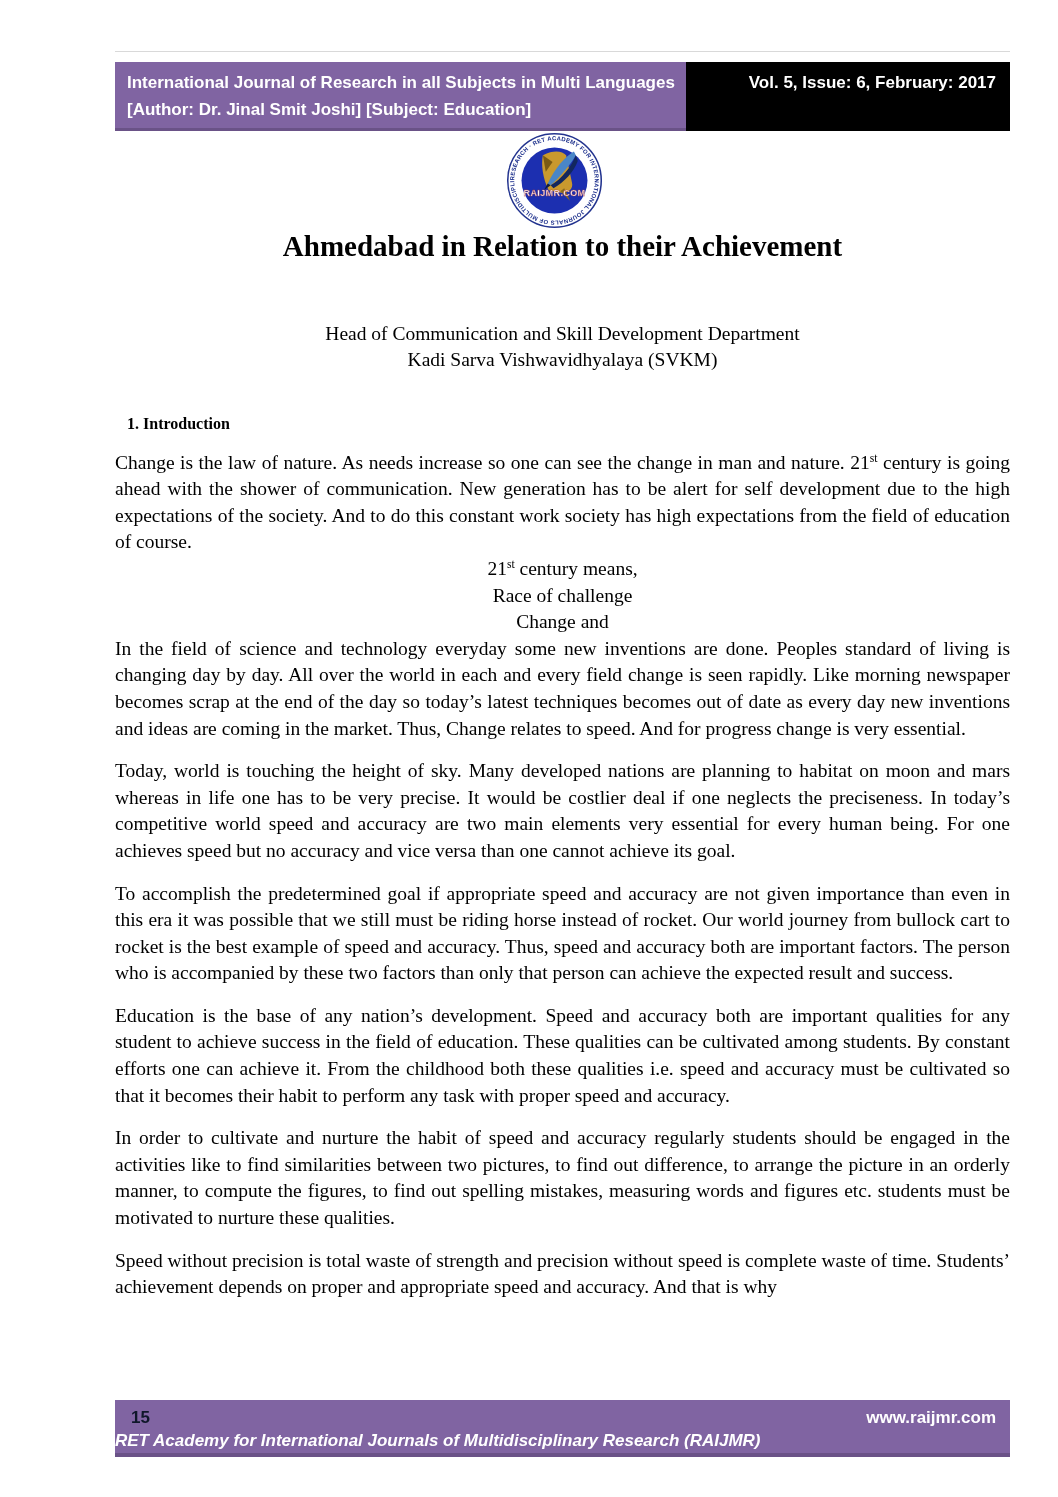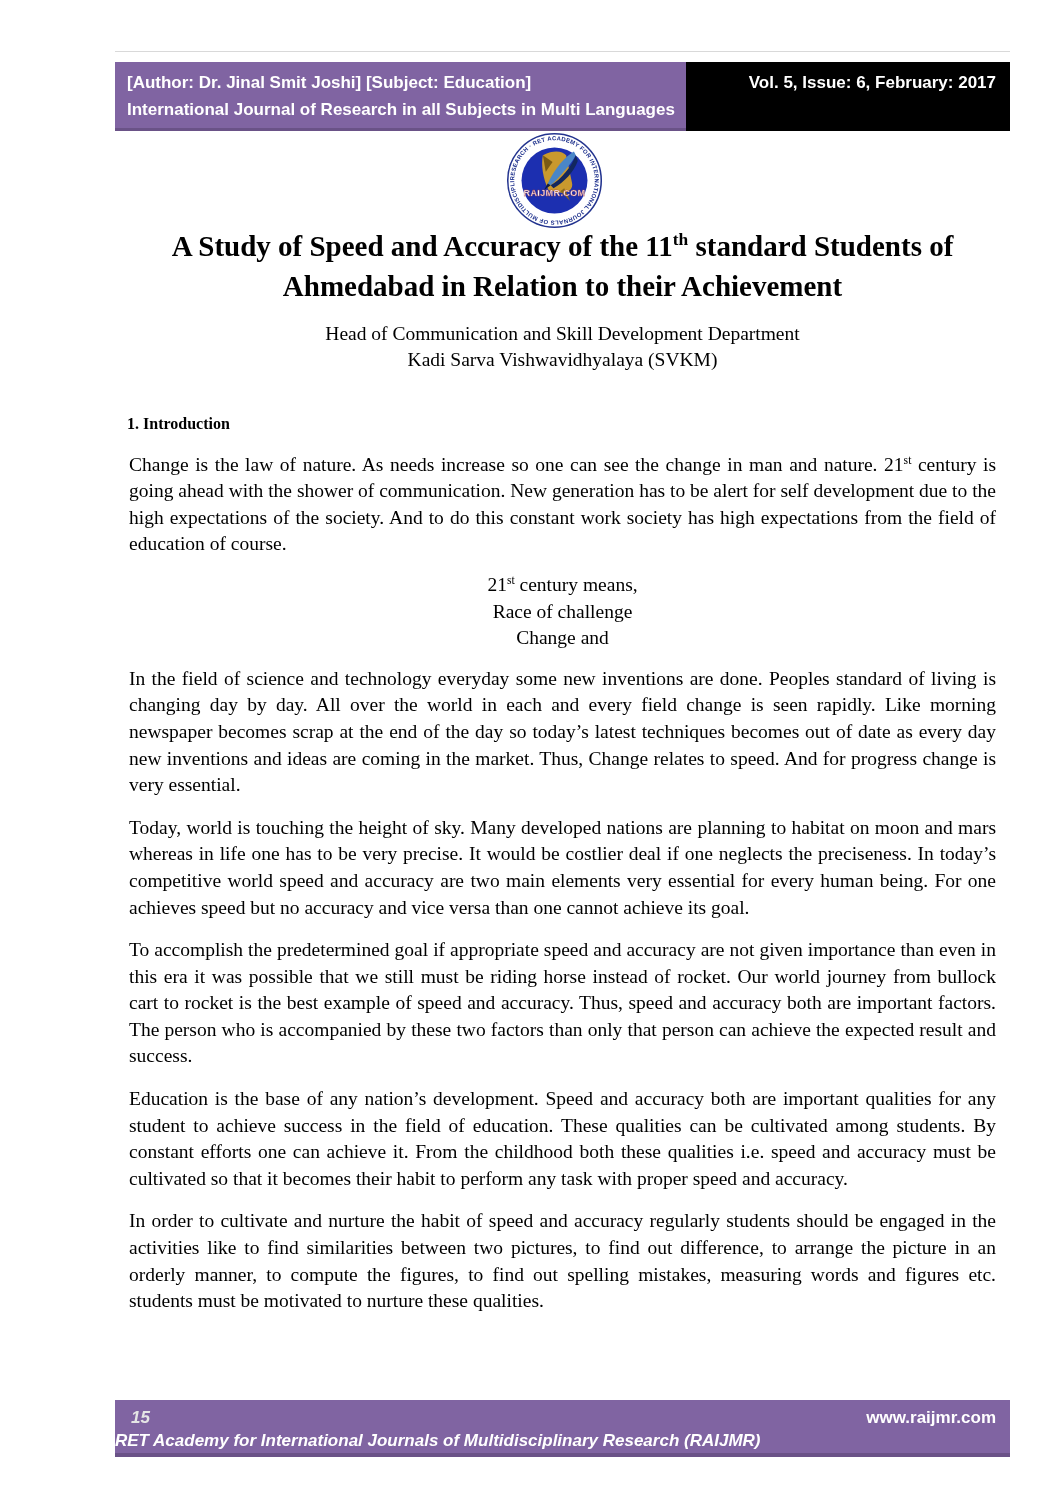--- a/index.html
+++ b/index.html
@@ -38,47 +38,47 @@
     position:absolute; left:115px; top:321px; width:895px; text-align:center;
     font-size:19.5px; line-height:26px;
   }
 
   
   .content {
     position:absolute; left:115px; top:399px; width:895px;
     font-size:19.5px; line-height:26.6px; text-align:justify;
   }
   .content .sec-heading { margin:12px; font-size:16px; font-weight:bold; }
-  .content p { margin:14px; }
+  .content p { margin:0; }
   .content p.gap { margin-top:16px; }
   .quote { text-align:center; }
 
   
   .footer {
     position:absolute; left:115px; top:1400px; width:895px; height:57px;
     box-sizing:border-box; background:#8064A2; border-bottom:4px solid #6A5287;
     color:#fff; font-family:"Liberation Sans", sans-serif; font-weight:bold; font-size:17px;
   }
   .footer-row1 { display:flex; align-items:baseline; padding:6px 14px 0 16px; line-height:23px; }
-  .page-num { color:#e5e5e5;font-style:italic; }
+  .page-num { color:#0f172a; }
   .footer-left { margin-left:22px; }
   .footer-spacer { flex:1; }
   .footer-row2 { text-align:left; line-height:23px;font-style:italic; }
 </style>
 </head>
 <body>
 
 <div class="page">
 
   <div class="top-rule"></div>
 
   <div class="header-bar">
     <div class="header-left">
+      <div>International Journal of Research in all Subjects in Multi Languages</div>
       <div>[Author: Dr. Jinal Smit Joshi] [Subject: Education]</div>
-      <div>International Journal of Research in all Subjects in Multi Languages</div>
     </div>
     <div class="header-right">
       <div>Vol. 5, Issue: 6, February: 2017</div>
     </div>
   </div>
 
   <div class="logo">
     <svg viewBox="0 0 100 100" width="97" height="97">
       <defs>
         <path id="ringPath" d="M 50,50 m -41.5,0 a 41.5,41.5 0 1,1 83,0 a 41.5,41.5 0 1,1 -83,0"></path>
@@ -92,21 +92,20 @@
       <path d="M38,24 L48,31 L41,41 Z" fill="#7A5A14"></path>
       <path d="M56,61 L66,71 L60,58 Z" fill="#8A6A1E"></path>
       <path d="M70,20 C61,25 50,38 43,53 L46,55 C56,46 67,33 72,24 Z" fill="#4A86C8"></path>
       <path d="M72,24 C68,35 57,49 46,55 L49,58 C60,52 70,41 74,30 Z" fill="#12275E"></path>
       <path d="M43,53 L39,60 L46,55 Z" fill="#0D1C45"></path>
       <text x="50" y="66" text-anchor="middle" font-family="Liberation Sans, sans-serif" font-size="9.3" font-weight="bold" fill="#ffffff" stroke="#B04040" stroke-width="0.35" letter-spacing="0.4">RAIJMR.COM</text>
     </svg>
   </div>
 
   <div class="title-block">
-    <div><span>A Study of Speed and Accuracy of the 11</span><span class="sup">th</span><span> standard Students of</span></div>
     <div>Ahmedabad in Relation to their Achievement</div>
   </div>
 
   <div class="author-block">
     <div>Head of Communication and Skill Development Department</div>
     <div>Kadi Sarva Vishwavidhyalaya (SVKM)</div>
   </div>
 
   <div class="content">
     <div class="sec-heading">1. Introduction</div>
@@ -117,20 +116,21 @@
       <div><span>21</span><span class="sup">st</span><span> century means,</span></div>
       <div>Race of challenge</div>
       <div>Change and</div>
     </div>
 
     <p>In the field of science and technology everyday some new inventions are done. Peoples standard of living is changing day by day. All over the world in each and every field change is seen rapidly. Like morning newspaper becomes scrap at the end of the day so today’s latest techniques becomes out of date as every day new inventions and ideas are coming in the market. Thus, Change relates to speed. And for progress change is very essential.</p>
     <p class="gap">Today, world is touching the height of sky. Many developed nations are planning to habitat on moon and mars whereas in life one has to be very precise. It would be costlier deal if one neglects the preciseness. In today’s competitive world speed and accuracy are two main elements very essential for every human being. For one achieves speed but no accuracy and vice versa than one cannot achieve its goal.</p>
     <p class="gap">To accomplish the predetermined goal if appropriate speed and accuracy are not given importance than even in this era it was possible that we still must be riding horse instead of rocket. Our world journey from bullock cart to rocket is the best example of speed and accuracy. Thus, speed and accuracy both are important factors. The person who is accompanied by these two factors than only that person can achieve the expected result and success.</p>
     <p class="gap">Education is the base of any nation’s development. Speed and accuracy both are important qualities for any student to achieve success in the field of education. These qualities can be cultivated among students. By constant efforts one can achieve it. From the childhood both these qualities i.e. speed and accuracy must be cultivated so that it becomes their habit to perform any task with proper speed and accuracy.</p>
     <p class="gap">In order to cultivate and nurture the habit of speed and accuracy regularly students should be engaged in the activities like to find similarities between two pictures, to find out difference, to arrange the picture in an orderly manner, to compute the figures, to find out spelling mistakes, measuring words and figures etc. students must be motivated to nurture these qualities.</p>
+    <p class="gap">Speed without precision is total waste of strength and precision without speed is complete waste of time. Students’ achievement depends on proper and appropriate speed and accuracy. And that is why</p>
   </div>
 
   <div class="footer">
     <div class="footer-row1">
       <span class="page-num">15</span>
       <span class="footer-spacer"></span>
       <span>www.raijmr.com</span>
     </div>
     <div class="footer-row2">RET Academy for International Journals of Multidisciplinary Research (RAIJMR)</div>
   </div>

